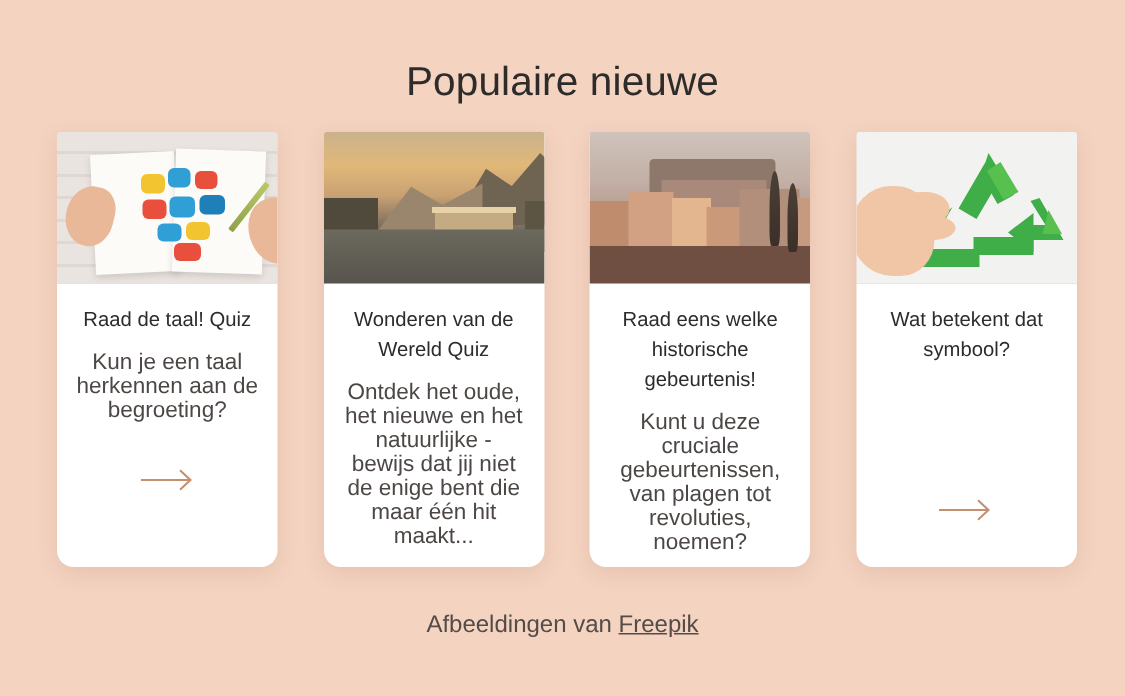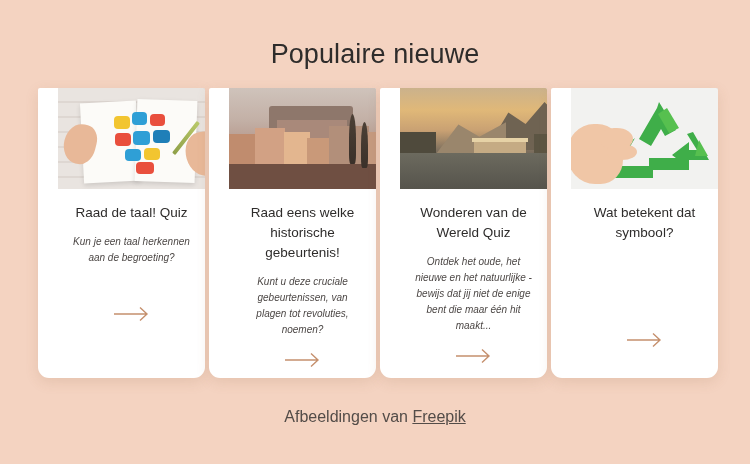--- a/index.html
+++ b/index.html
@@ -47,21 +47,20 @@
 
   .card {
     width: 147px;
     background: #ffffff;
     border-radius: 2px 2px 11px 11px;
     box-shadow: 0 4px 14px rgba(145, 90, 60, 0.14);
     overflow: hidden;
     position: relative;
     display: flex;
     flex-direction: column;
-    padding-left: 20px;
   }
 
   .card-media {
     width: 100%;
     height: 101px;
     position: relative;
     overflow: hidden;
     background: #cdbfb5;
     flex: none;
   }
@@ -76,26 +75,25 @@
 
   .card-title {
     font-size: 13.5px;
     font-weight: 400;
     color: #2e2c2b;
     line-height: 20px;
     margin: 0 0 11px 0;
   }
 
   .card-desc {
-    font-size: 10px;
+    font-size: 15px;
     font-weight: 400;
     color: #4c4745;
     line-height: 16px;
     margin: 0;
-    font-style: italic;
   }
 
   .card-arrow {
     margin-top: auto;
     padding: 16px 0 18px 0;
     display: flex;
     justify-content: center;
     align-items: center;
     cursor: pointer;
   }
@@ -235,65 +233,65 @@
         <div class="card-title">Raad de taal! Quiz</div>
         <div class="card-desc">Kun je een taal herkennen aan de begroeting?</div>
       </div>
       <div class="card-arrow">
         <svg width="36" height="16" viewBox="0 0 36 16" fill="none" aria-hidden="true">
           <path d="M0 8 H33 M26 1.5 L33 8 L26 14.5" stroke="#c5906d" stroke-width="1.4" fill="none"></path>
         </svg>
       </div>
     </div>
 
+    <div class="card card-3">
+      <div class="card-media">
+        <div class="art art-greek">
+          <div class="mountain" style="left:86px; top:14px; width:86px; height:48px; background:#6f6352; clip-path:polygon(0% 100%, 26% 22%, 46% 46%, 68% 0%, 100% 58%, 100% 100%);"></div>
+          <div class="mountain" style="left:36px; top:30px; width:70px; height:36px; background:#9a866c; clip-path:polygon(0% 100%, 32% 18%, 62% 52%, 100% 12%, 100% 100%);"></div>
+          <div class="temple" style="left:72px; top:50px; width:56px; height:4px; background:#e6d2a6;"></div>
+          <div class="temple" style="left:74px; top:54px; width:52px; height:16px; background:#cbb versus"></div>
+          <div class="temple" style="left:74px; top:54px; width:52px; height:16px; background:#c5ab84;"></div>
+          <div class="temple" style="left:70px; top:70px; width:60px; height:4px; background:#d8c199;"></div>
+          <div class="mountain" style="left:0; top:44px; width:36px; height:34px; background:#4f4a3c;"></div>
+          <div class="mountain" style="left:134px; top:46px; width:31px; height:34px; background:#5c5543;"></div>
+          <div class="water"></div>
+        </div>
+      </div>
+      <div class="card-body">
+        <div class="card-title">Wonderen van de Wereld Quiz</div>
+        <div class="card-desc">Ontdek het oude, het nieuwe en het natuurlijke - bewijs dat jij niet de enige bent die maar één hit maakt...</div>
+      </div>
+      <div class="card-arrow">
+        <svg width="36" height="16" viewBox="0 0 36 16" fill="none" aria-hidden="true">
+          <path d="M0 8 H33 M26 1.5 L33 8 L26 14.5" stroke="#c5906d" stroke-width="1.4" fill="none"></path>
+        </svg>
+      </div>
+    </div>
+
     <div class="card card-2">
       <div class="card-media">
         <div class="art art-rome">
           <div class="ruin" style="left:40px; top:18px; width:84px; height:26px; background:#8e776b; border-radius:3px 3px 0 0;"></div>
           <div class="ruin" style="left:48px; top:32px; width:70px; height:22px; background:#a9897a;"></div>
           <div class="ruin" style="left:0px;  top:46px; width:36px; height:34px; background:#c08c6e;"></div>
           <div class="ruin" style="left:26px; top:40px; width:30px; height:40px; background:#d2a184;"></div>
           <div class="ruin" style="left:55px; top:44px; width:26px; height:36px; background:#e3b68f;"></div>
           <div class="ruin" style="left:78px; top:50px; width:24px; height:32px; background:#c99979;"></div>
           <div class="ruin" style="left:100px;top:38px; width:40px; height:44px; background:#b28f7a;"></div>
           <div class="ruin" style="left:138px;top:44px; width:27px; height:38px; background:#c59a7f;"></div>
           <div class="ruin" style="left:0;    top:76px; width:165px; height:25px; background:#6f4f42;"></div>
           <div class="cypress" style="left:120px; top:26px; height:50px;"></div>
           <div class="cypress" style="left:132px; top:34px; height:46px;"></div>
           <div class="cypress" style="left:148px; top:22px; height:56px;"></div>
         </div>
       </div>
       <div class="card-body">
         <div class="card-title">Raad eens welke historische gebeurtenis!</div>
         <div class="card-desc">Kunt u deze cruciale gebeurtenissen, van plagen tot revoluties, noemen?</div>
-      </div>
-      <div class="card-arrow">
-        <svg width="36" height="16" viewBox="0 0 36 16" fill="none" aria-hidden="true">
-          <path d="M0 8 H33 M26 1.5 L33 8 L26 14.5" stroke="#c5906d" stroke-width="1.4" fill="none"></path>
-        </svg>
-      </div>
-    </div>
-
-    <div class="card card-3">
-      <div class="card-media">
-        <div class="art art-greek">
-          <div class="mountain" style="left:86px; top:14px; width:86px; height:48px; background:#6f6352; clip-path:polygon(0% 100%, 26% 22%, 46% 46%, 68% 0%, 100% 58%, 100% 100%);"></div>
-          <div class="mountain" style="left:36px; top:30px; width:70px; height:36px; background:#9a866c; clip-path:polygon(0% 100%, 32% 18%, 62% 52%, 100% 12%, 100% 100%);"></div>
-          <div class="temple" style="left:72px; top:50px; width:56px; height:4px; background:#e6d2a6;"></div>
-          <div class="temple" style="left:74px; top:54px; width:52px; height:16px; background:#cbb versus"></div>
-          <div class="temple" style="left:74px; top:54px; width:52px; height:16px; background:#c5ab84;"></div>
-          <div class="temple" style="left:70px; top:70px; width:60px; height:4px; background:#d8c199;"></div>
-          <div class="mountain" style="left:0; top:44px; width:36px; height:34px; background:#4f4a3c;"></div>
-          <div class="mountain" style="left:134px; top:46px; width:31px; height:34px; background:#5c5543;"></div>
-          <div class="water"></div>
-        </div>
-      </div>
-      <div class="card-body">
-        <div class="card-title">Wonderen van de Wereld Quiz</div>
-        <div class="card-desc">Ontdek het oude, het nieuwe en het natuurlijke - bewijs dat jij niet de enige bent die maar één hit maakt...</div>
       </div>
       <div class="card-arrow">
         <svg width="36" height="16" viewBox="0 0 36 16" fill="none" aria-hidden="true">
           <path d="M0 8 H33 M26 1.5 L33 8 L26 14.5" stroke="#c5906d" stroke-width="1.4" fill="none"></path>
         </svg>
       </div>
     </div>
 
     <div class="card card-4">
       <div class="card-media">

